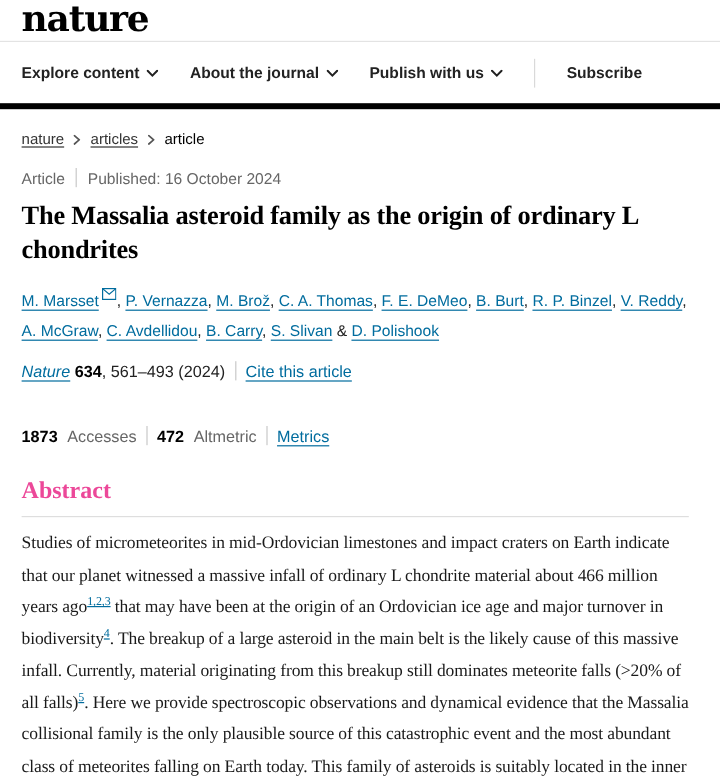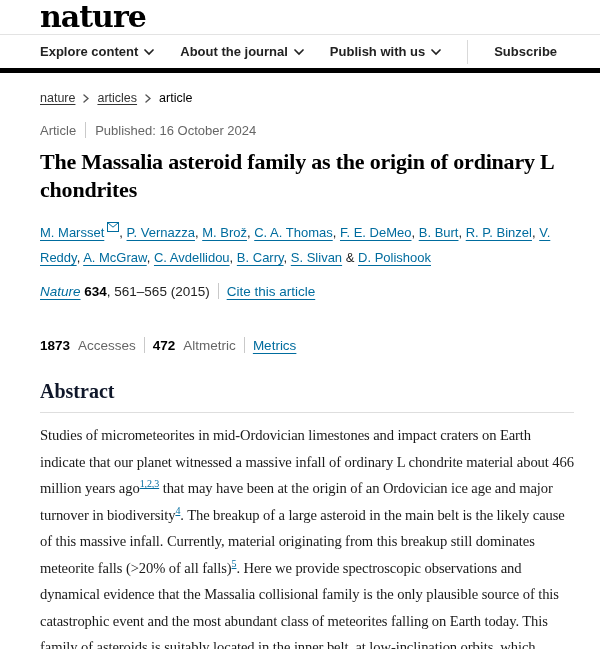--- a/index.html
+++ b/index.html
@@ -10,37 +10,37 @@
     --accent: #000000;
   }
   * { box-sizing: border-box; }
   html, body { margin: 0; padding: 0; background: #fff; }
   body {
     width: 600px;
     font-family: "Liberation Sans", "DejaVu Sans", sans-serif;
     color: var(--text);
   }
   a { cursor: pointer; }
-  .pad { padding-left: 40px; padding-right: 26px; }
+  .pad { padding-left: 18px; padding-right: 26px; }
 
   
   .logo-row { padding-top: 2px; padding-bottom: 2px; }
   .logo {
     font-family: "DejaVu Serif", "Liberation Serif", serif;
     font-weight: 700;
     font-size: 30px;
     letter-spacing: -1px;
     color: #000;
     text-decoration: none;
     line-height: 30px;
     display: inline-block;
   }
   .nav-row {
     border-top: 1px solid var(--hairline);
-    height: 34px;
+    height: 52px;
     display: flex;
     align-items: center;
     gap: 26px;
     font-size: 13px;
     font-weight: 700;
     color: #222;
   }
   .nav-item { display: inline-flex; align-items: center; gap: 6px; text-decoration: none; color: #222; }
   .chev { display: inline-block; }
   .nav-sep { width: 1px; height: 24px; background: #d9d9d9; }
@@ -113,21 +113,21 @@
     gap: 8px;
   }
   .metric-val { font-weight: 700; color: #000; }
   .metric-label { color: var(--muted); margin-top: 28px; }
 
   
   .abstract-heading {
     font-family: "Liberation Serif", "DejaVu Serif", serif;
     font-weight: 700;
     font-size: 20px;
-    color: #0f172a;
+    color: #ec4899;
     margin: 27px 0 0 0;
   }
   .abstract-rule { border: none; border-top: 1px solid #dedede; margin: 9px 0 0 0; }
   .abstract-text {
     font-family: "Liberation Serif", "DejaVu Serif", serif;
     font-size: 14.6px;
     letter-spacing: -0.1px;
     line-height: 26.5px;
     color: #1a1a1a;
     margin: 9px 0 0 0;
@@ -196,21 +196,21 @@
     <h1 class="title">The Massalia asteroid family as the origin of ordinary L chondrites</h1>
 
     <p class="authors"><a class="author-link">M. Marsset</a><span class="envelope"><svg width="12" height="10" viewBox="0 0 12 10">
             <rect x="0.5" y="0.5" width="11" height="9" fill="none" stroke="currentColor"></rect>
             <path d="M0.5 0.5 L6 5.2 L11.5 0.5" fill="none" stroke="currentColor"></path>
           </svg></span>, <a class="author-link">P. Vernazza</a>, <a class="author-link">M. Brož</a>, <a class="author-link">C. A. Thomas</a>, <a class="author-link">F. E. DeMeo</a>, <a class="author-link">B. Burt</a>, <a class="author-link">R. P. Binzel</a>, <a class="author-link">V. Reddy</a>, <a class="author-link">A. McGraw</a>, <a class="author-link">C. Avdellidou</a>, <a class="author-link">B. Carry</a>, <a class="author-link">S. Slivan</a> &amp; <a class="author-link">D. Polishook</a></p>
 
     <div class="citation-line">
       <span>
         <a class="journal-link">Nature</a>
-        <span class="vol">634</span><span>, 561–565 (2015)</span>
+        <span class="vol">634</span><span>, 561–493 (2024)</span>
       </span>
       <span class="vdiv"></span>
       <a class="teal-link">Cite this article</a>
     </div>
 
     <div class="metrics-line">
       <span class="metric-val">1873</span>
       <span class="metric-label">Accesses</span>
       <span class="vdiv"></span>
       <span class="metric-val">472</span>

